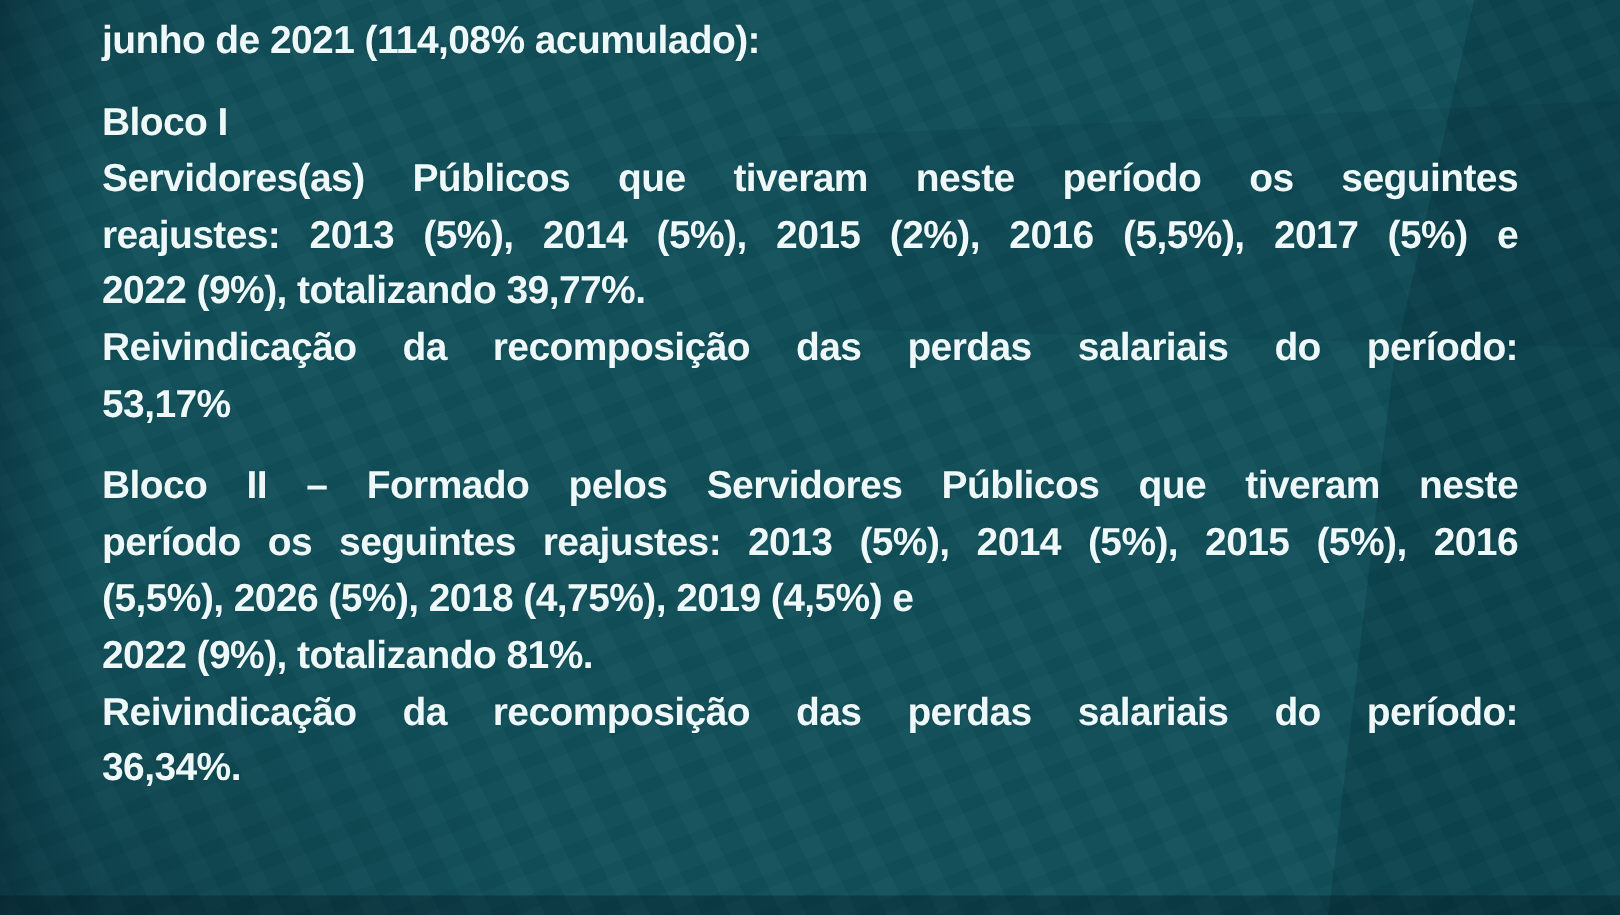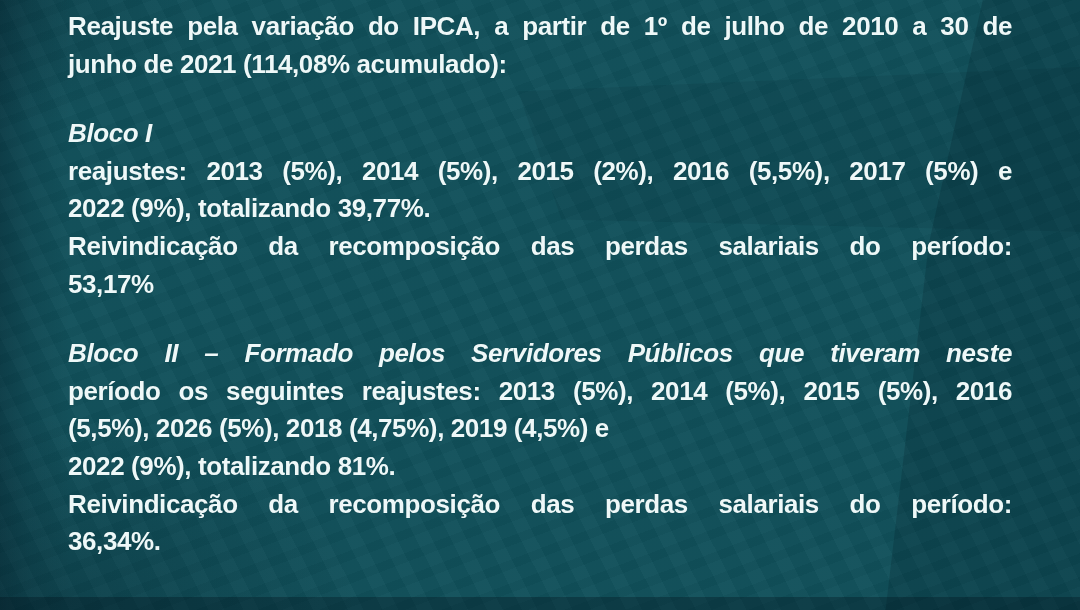--- a/index.html
+++ b/index.html
@@ -64,41 +64,41 @@
     line-height: 37.6px;
     letter-spacing: -0.4px;
     text-align: left;
     text-shadow: 0 0 1px rgba(10,40,50,0.35);
   }
   .j {
     text-align: justify;
     text-align-last: justify;
     text-justify: inter-word;
   }
-  .gap { margin-top: 32px; font-style: italic; }
+  .gap { margin-top: 17px; }
 </style>
 </head>
 <body>
 
 <div class="canvas">
 
   <div class="texture"></div>
   <div class="shape-mid-trapezoid"></div>
   <div class="shape-right-wedge"></div>
   <div class="shape-left-edge"></div>
   <div class="shape-bottom-left"></div>
   <div class="shape-top-left"></div>
   <div class="bottom-band"></div>
 
   <div class="content">
 
-    <div class="line j">Reajuste pela variação do IPCA, a partir de 1º de julho de 2010 a 30 de</div>
     <div class="line">junho de 2021 (114,08% acumulado):</div>
 
     <div class="line gap">Bloco I</div>
+    <div class="line j">Servidores(as) Públicos que tiveram neste período os seguintes</div>
     <div class="line j">reajustes: 2013 (5%), 2014 (5%), 2015 (2%), 2016 (5,5%), 2017 (5%) e</div>
     <div class="line">2022 (9%), totalizando 39,77%.</div>
     <div class="line j">Reivindicação da recomposição das perdas salariais do período:</div>
     <div class="line">53,17%</div>
 
     <div class="line j gap">Bloco II – Formado pelos Servidores Públicos que tiveram neste</div>
     <div class="line j">período os seguintes reajustes: 2013 (5%), 2014 (5%), 2015 (5%), 2016</div>
     <div class="line">(5,5%), 2026 (5%), 2018 (4,75%), 2019 (4,5%) e</div>
     <div class="line">2022 (9%), totalizando 81%.</div>
     <div class="line j">Reivindicação da recomposição das perdas salariais do período:</div>

